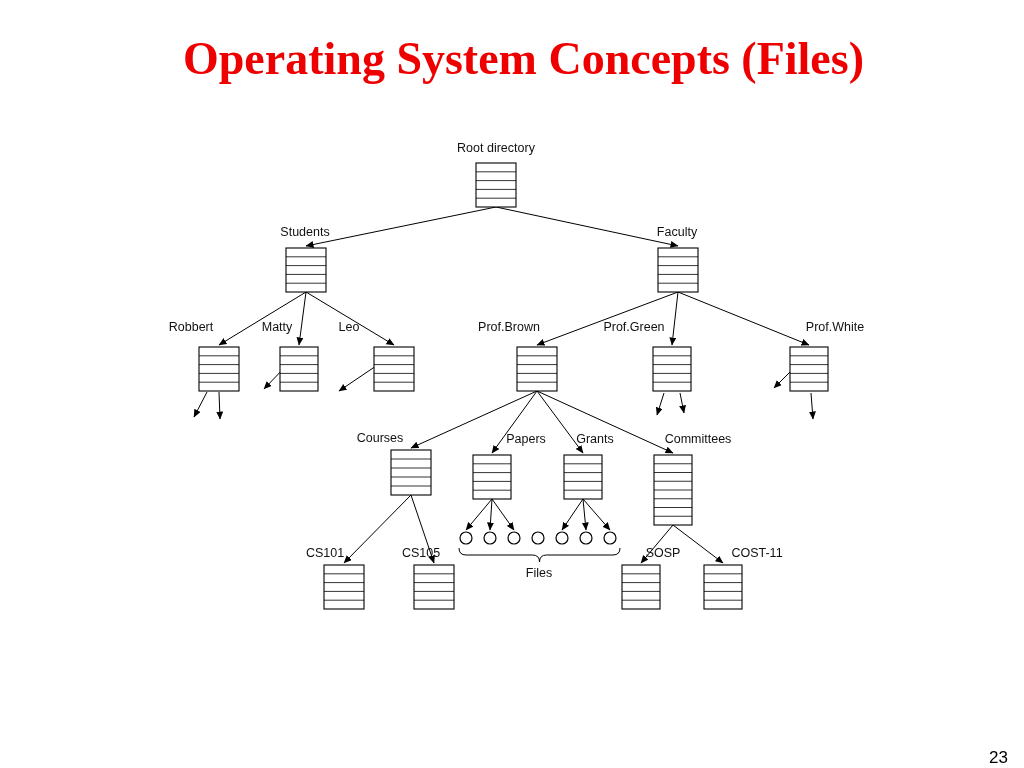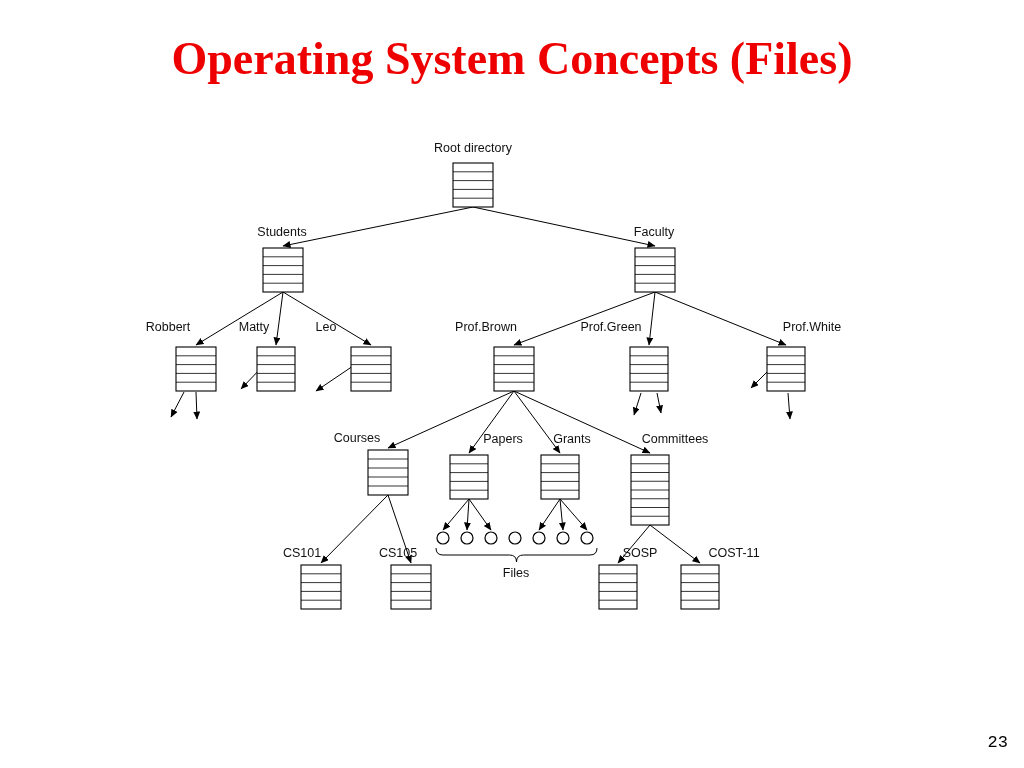--- a/index.html
+++ b/index.html
@@ -1,24 +1,24 @@
 <!DOCTYPE html>
 <html><head>
 <meta charset="utf-8">
 <style>
   html,body{margin:0;padding:0;}
   body{width:1024px;height:768px;background:#fff;position:relative;overflow:hidden;
        font-family:"Liberation Serif",serif;}
-  .slide{position:absolute;inset:0;background:#fff;}
+  .slide{position:absolute;inset:0;background:#fff;margin-left:23px;}
   .title{position:absolute;top:32px;left:0;width:100%;text-align:center;margin:0;
          font-size:46px;font-weight:bold;font-family:"Liberation Serif",serif;}
   .caption{position:absolute;top:664px;left:0;width:100%;text-align:center;
            font-size:37px;font-family:"Liberation Serif",serif;}
-  .page-number{position:absolute;right:16px;bottom:16px;font-size:17px;color:#000;
-               font-family:Liberation Mono, monospace;}
+  .page-number{position:absolute;right:16px;bottom:0;font-size:17px;color:#000;
+               font-family:Liberation Sans, sans-serif;}
   svg#diagram{position:absolute;left:0;top:0;}
   svg text{font-family:"Liberation Sans",sans-serif;font-size:12.5px;fill:#111;}
 </style>
 </head>
 <body>
 
 <div class="slide">
   <h1 class="title" style="color: rgb(238, 0, 0);">Operating System Concepts (Files)</h1>
   <svg id="diagram" width="1024" height="768" viewBox="0 0 1024 768">
       <defs>

